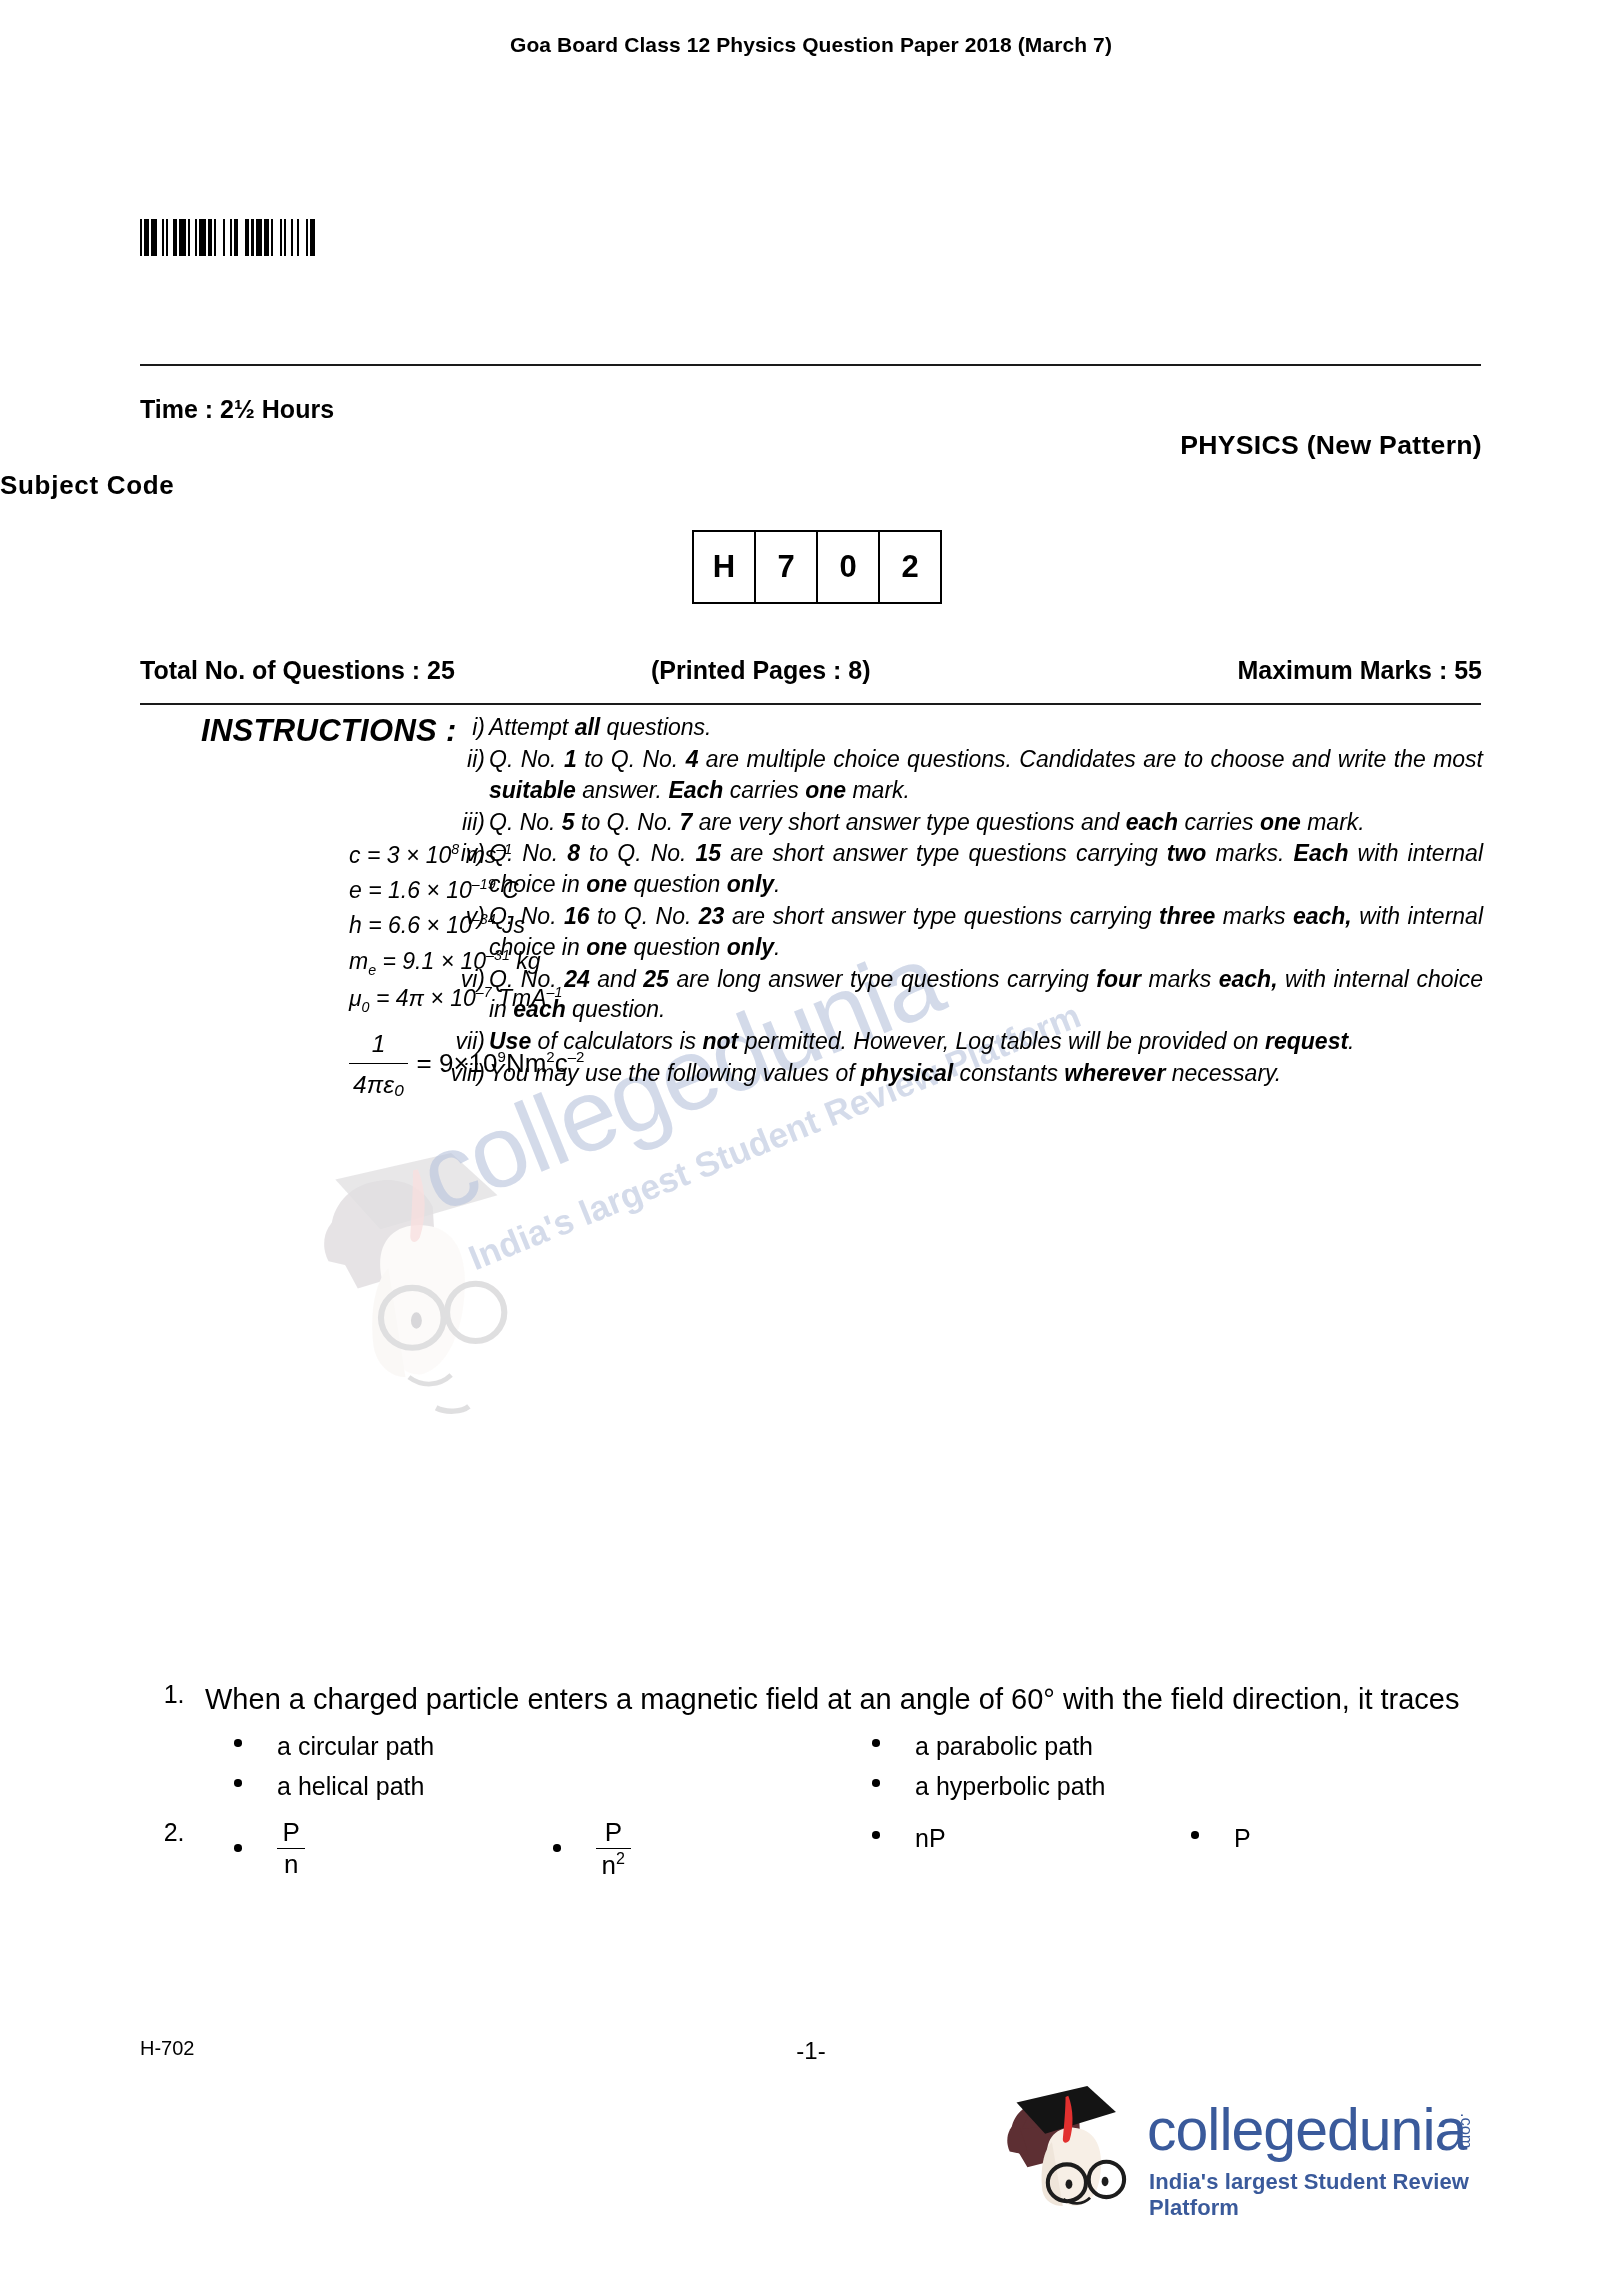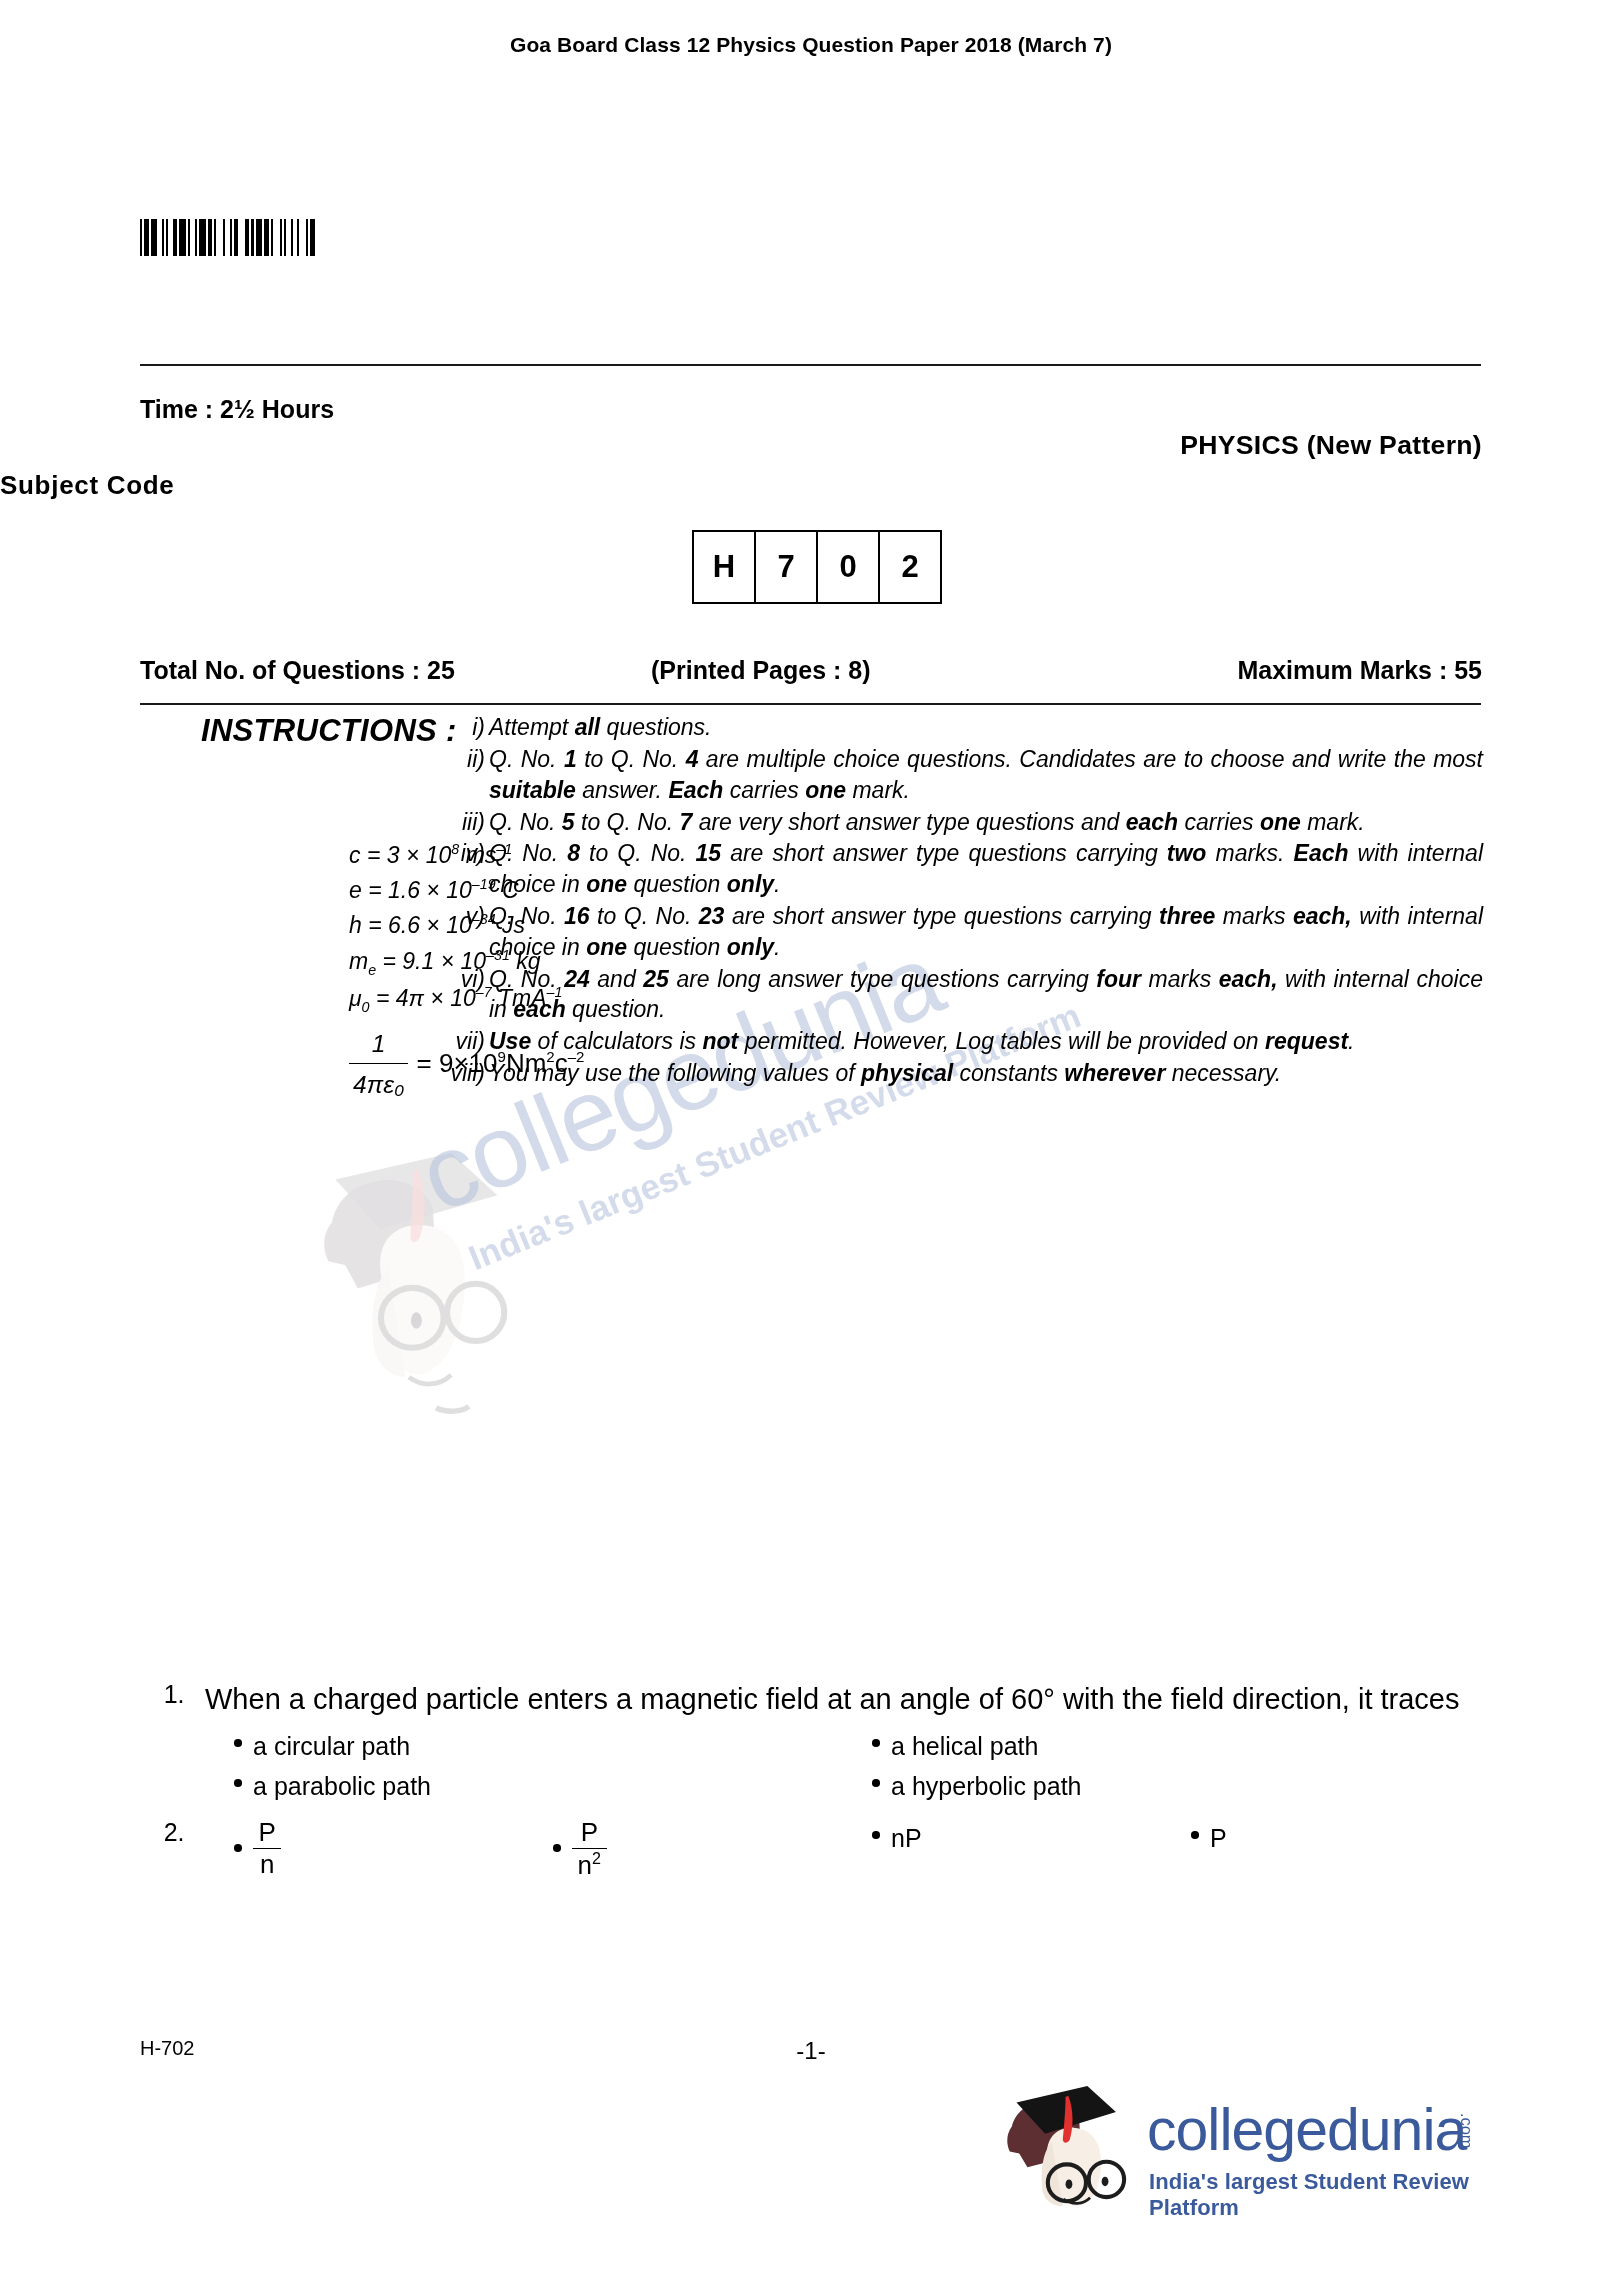--- a/index.html
+++ b/index.html
@@ -291,20 +291,21 @@
   .opt-grid4 {
     display: grid;
     grid-template-columns: 1fr 1fr 1fr 1fr;
     align-items: flex-start;
   }
   .opt {
     display: flex;
     align-items: flex-start;
     font-size: 24.5px;
     padding-left: 29px;
+    gap: 24px;
   }
   .opt .dot {
     display: inline-block;
     width: 7.5px; height: 7.5px;
     border-radius: 50%;
     background: #000;
     margin-right: 11.6px;
     margin-top: 13px;
     flex: none;
   }
@@ -510,25 +511,25 @@
       <div class="q">
         <div class="qn">1.</div>
         <div class="qtext">When a charged particle enters a magnetic field at an angle of 60° with the field direction, it traces</div>
         <div class="opts opt-grid2">
           <div class="opt">
             <span class="dot"></span>
             <span class="plain">a circular path</span>
           </div>
           <div class="opt">
             <span class="dot"></span>
+            <span class="plain">a parabolic path</span>
+          </div>
+          <div class="opt">
+            <span class="dot"></span>
             <span class="plain">a helical path</span>
-          </div>
-          <div class="opt">
-            <span class="dot"></span>
-            <span class="plain">a parabolic path</span>
           </div>
           <div class="opt">
             <span class="dot"></span>
             <span class="plain">a hyperbolic path</span>
           </div>
         </div>
       </div>
       <div class="q">
         <div class="qn">2.</div>
         <div class="opts opt-grid4">

